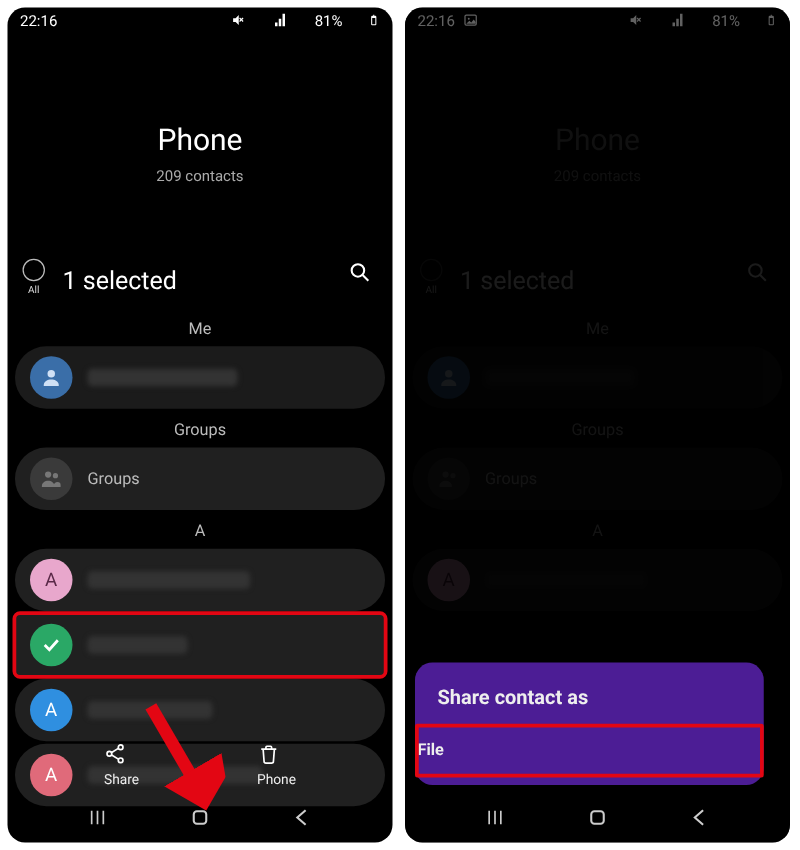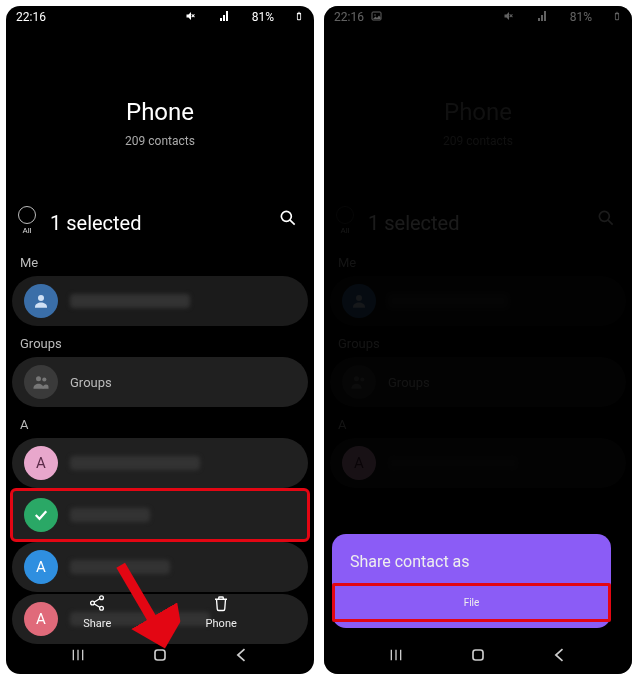--- a/index.html
+++ b/index.html
@@ -54,20 +54,21 @@
     border: 1.5px solid #bbb;
   }
   .allbtn .lbl { font-size: 8px; color: #ddd; }
   .seltext { flex: 1; font-size: 20px; }
   .search { padding: 4px; }
   .section-label {
     padding: 4px 14px;
     font-size: 13px;
     color: #bbb;
     margin-top: 6px;
+    text-align: center;
   }
   .row {
     display: flex;
     align-items: center;
     gap: 12px;
     padding: 8px 12px;
     border-radius: 26px;
     margin: 2px 6px;
   }
   .row.gray { background: #1b1b1b; }
@@ -82,47 +83,47 @@
     height: 14px; border-radius: 4px;
     background: #333;
     filter: blur(2px);
     flex: 0 0 auto;
   }
   .bottombar {
     position: absolute; bottom: 38px; left: 0; right: 0;
     display: flex; justify-content: space-around;
     padding: 6px 30px;
   }
-  .action { display:flex; flex-direction:column; align-items:center; gap:2px; color:#eee; font-size:11px; }
+  .action { display:flex; flex-direction:column; gap:2px; color:#eee; font-size:11px; }
   .navbar {
     position: absolute; bottom: 0; left:0; right:0;
     height: 36px;
     display:flex; justify-content: space-evenly; align-items:center;
   }
   .arrow {
     position:absolute; left: 90px; bottom: 44px;
     transform: rotate(210deg);
     z-index: 5;
   }
   .sheet-back {
     position:absolute; inset:0;
     background: rgba(0,0,0,0.62);
   }
   .sheet {
     position:absolute; left:8px; right:21px; bottom:46px;
-    background:#8b5cf6;
+    background:#4c1d95;
     border-radius:14px;
     padding: 14px 0 6px 0;
+    font-weight: bold;
   }
   .sheet .sh-title { padding: 4px 18px 12px 18px; font-size:16px; color:#eee;}
   .sheet .opt {
-    padding: 14px 26px;
-    font-size: 10px;
+    padding: 14px 2px;
+    font-size: 13px;
     color:#eee;
-    text-align:center;
   }
   .sheet .opt.hl { outline: 3px solid #e30613; outline-offset:-3px; border-radius:2px; }
   .dimmed .selbar, .dimmed .section-label, .dimmed .row, .dimmed .bottombar { opacity: 0.28; }
   .dimmed .allbtn .circ { border-color:#444; }
 </style>
 </head>
 <body>
 
 <div class="phone">
   <div class="statusbar">

